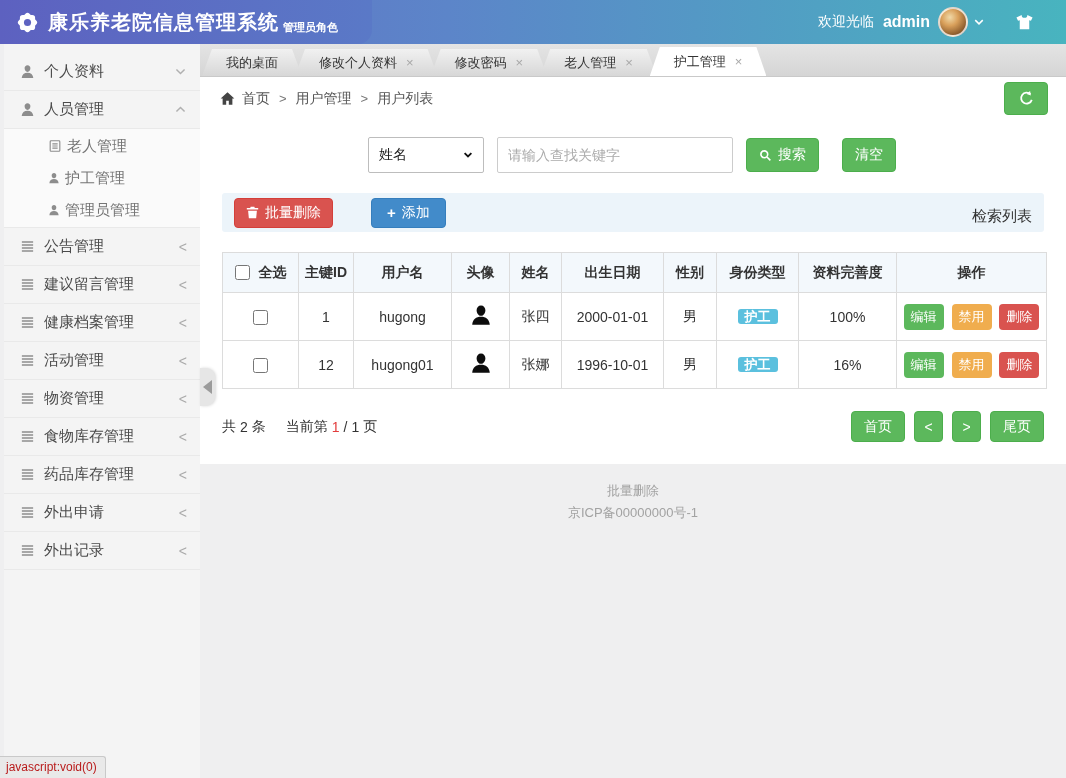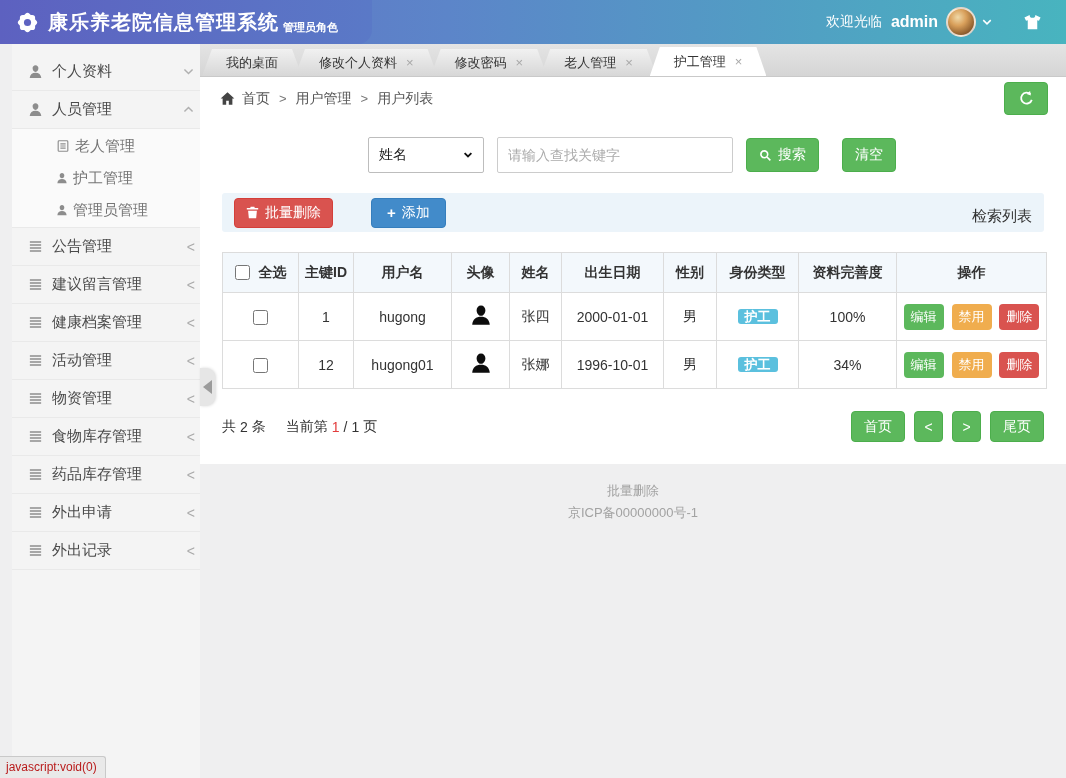--- a/index.html
+++ b/index.html
@@ -7,31 +7,31 @@
   body { font-family:"Liberation Sans","DejaVu Sans",sans-serif; background:#efeff0; overflow:hidden; }
   .page { position:relative; width:1066px; height:778px; background:#efeff0; overflow:hidden; }
 
   
   .topbar { position:absolute; left:0; top:0; width:100%; height:44px;
     background:linear-gradient(90deg,#6468c3 0%,#5c85c9 42%,#48b4bf 100%); color:#fff; z-index:6; }
   .brand { position:absolute; left:0; top:0; height:44px; width:372px; display:flex; align-items:center;
     padding-left:16px; background:linear-gradient(90deg,#5d61c0,#5a79c7); border-radius:0 0 14px 0; }
   .brand-title { font-size:20px; font-weight:bold; margin-left:9px; letter-spacing:1px; white-space:nowrap; }
   .brand-role { font-size:11px; font-weight:bold; margin-left:4px; margin-top:11px; white-space:nowrap; }
-  .topbar-right { position:absolute; right:0; top:0; height:44px; display:flex; align-items:center; padding-right:24px; }
+  .topbar-right { position:absolute; right:0; top:0; height:44px; display:flex; align-items:center; padding-right:32px; }
   .welcome { font-size:14px; }
   .username { font-size:16px; font-weight:bold; margin-left:9px; }
   .avatar { width:30px; height:30px; border-radius:50%; margin-left:8px; flex:none;
     background:radial-gradient(circle at 38% 32%,#f0d9a8 0%,#d9a05b 35%,#8a5a2b 75%,#4d3012 100%);
     border:2px solid rgba(255,255,255,.75); }
   .hdr-caret { margin-left:5px; display:flex; }
   .shirt { margin-left:30px; display:flex; }
 
   
-  .sidebar { position:absolute; top:44px; left:12px; width:200px; bottom:0; background:#f4f4f4;
+  .sidebar { position:absolute; top:44px; left:4px; width:200px; bottom:0; background:#f4f4f4;
     border-right:1px solid #e4e4e4; padding-top:9px; }
   .side-item { height:38px; border-bottom:1px solid #e9e9e9; display:flex; align-items:center;
     padding:0 16px; color:#4a4a4a; font-size:15px; cursor:pointer; }
   .side-item .mi { margin-right:9px; color:#8d8d8d; display:flex; flex:none; }
   .side-caret { margin-left:auto; color:#b0b0b0; display:flex; }
   .arrow-txt { margin-left:auto; color:#a9a9a9; font-size:14px; }
   .side-submenu { background:#fafafa; border-bottom:1px solid #e9e9e9; padding:1px 0; }
   .side-sub { height:32px; display:flex; align-items:center; padding-left:44px; font-size:15px;
     color:#757575; cursor:pointer; }
   .side-sub .mi { margin-right:5px; color:#8d8d8d; display:flex; flex:none; }
@@ -441,21 +441,21 @@
                       <path d="M8 1c1.9 0 3.2 1.5 3.2 3.5S9.9 8.6 8 8.6 4.8 6.5 4.8 4.5 6.1 1 8 1zM1.6 15c.4-4 2.8-5.8 6.4-5.8s6 1.8 6.4 5.8z"></path>
                     </svg>
                 </span>
               </td>
               <td>张娜</td>
               <td>1996-10-01</td>
               <td>男</td>
               <td>
                 <span class="badge-info">护工</span>
               </td>
-              <td>34%</td>
+              <td>16%</td>
               <td>
                 <button class="act act-edit">编辑</button>
                 <button class="act act-ban">禁用</button>
                 <button class="act act-del">删除</button>
               </td>
             </tr>
           </tbody>
         </table>
       </div>
 

